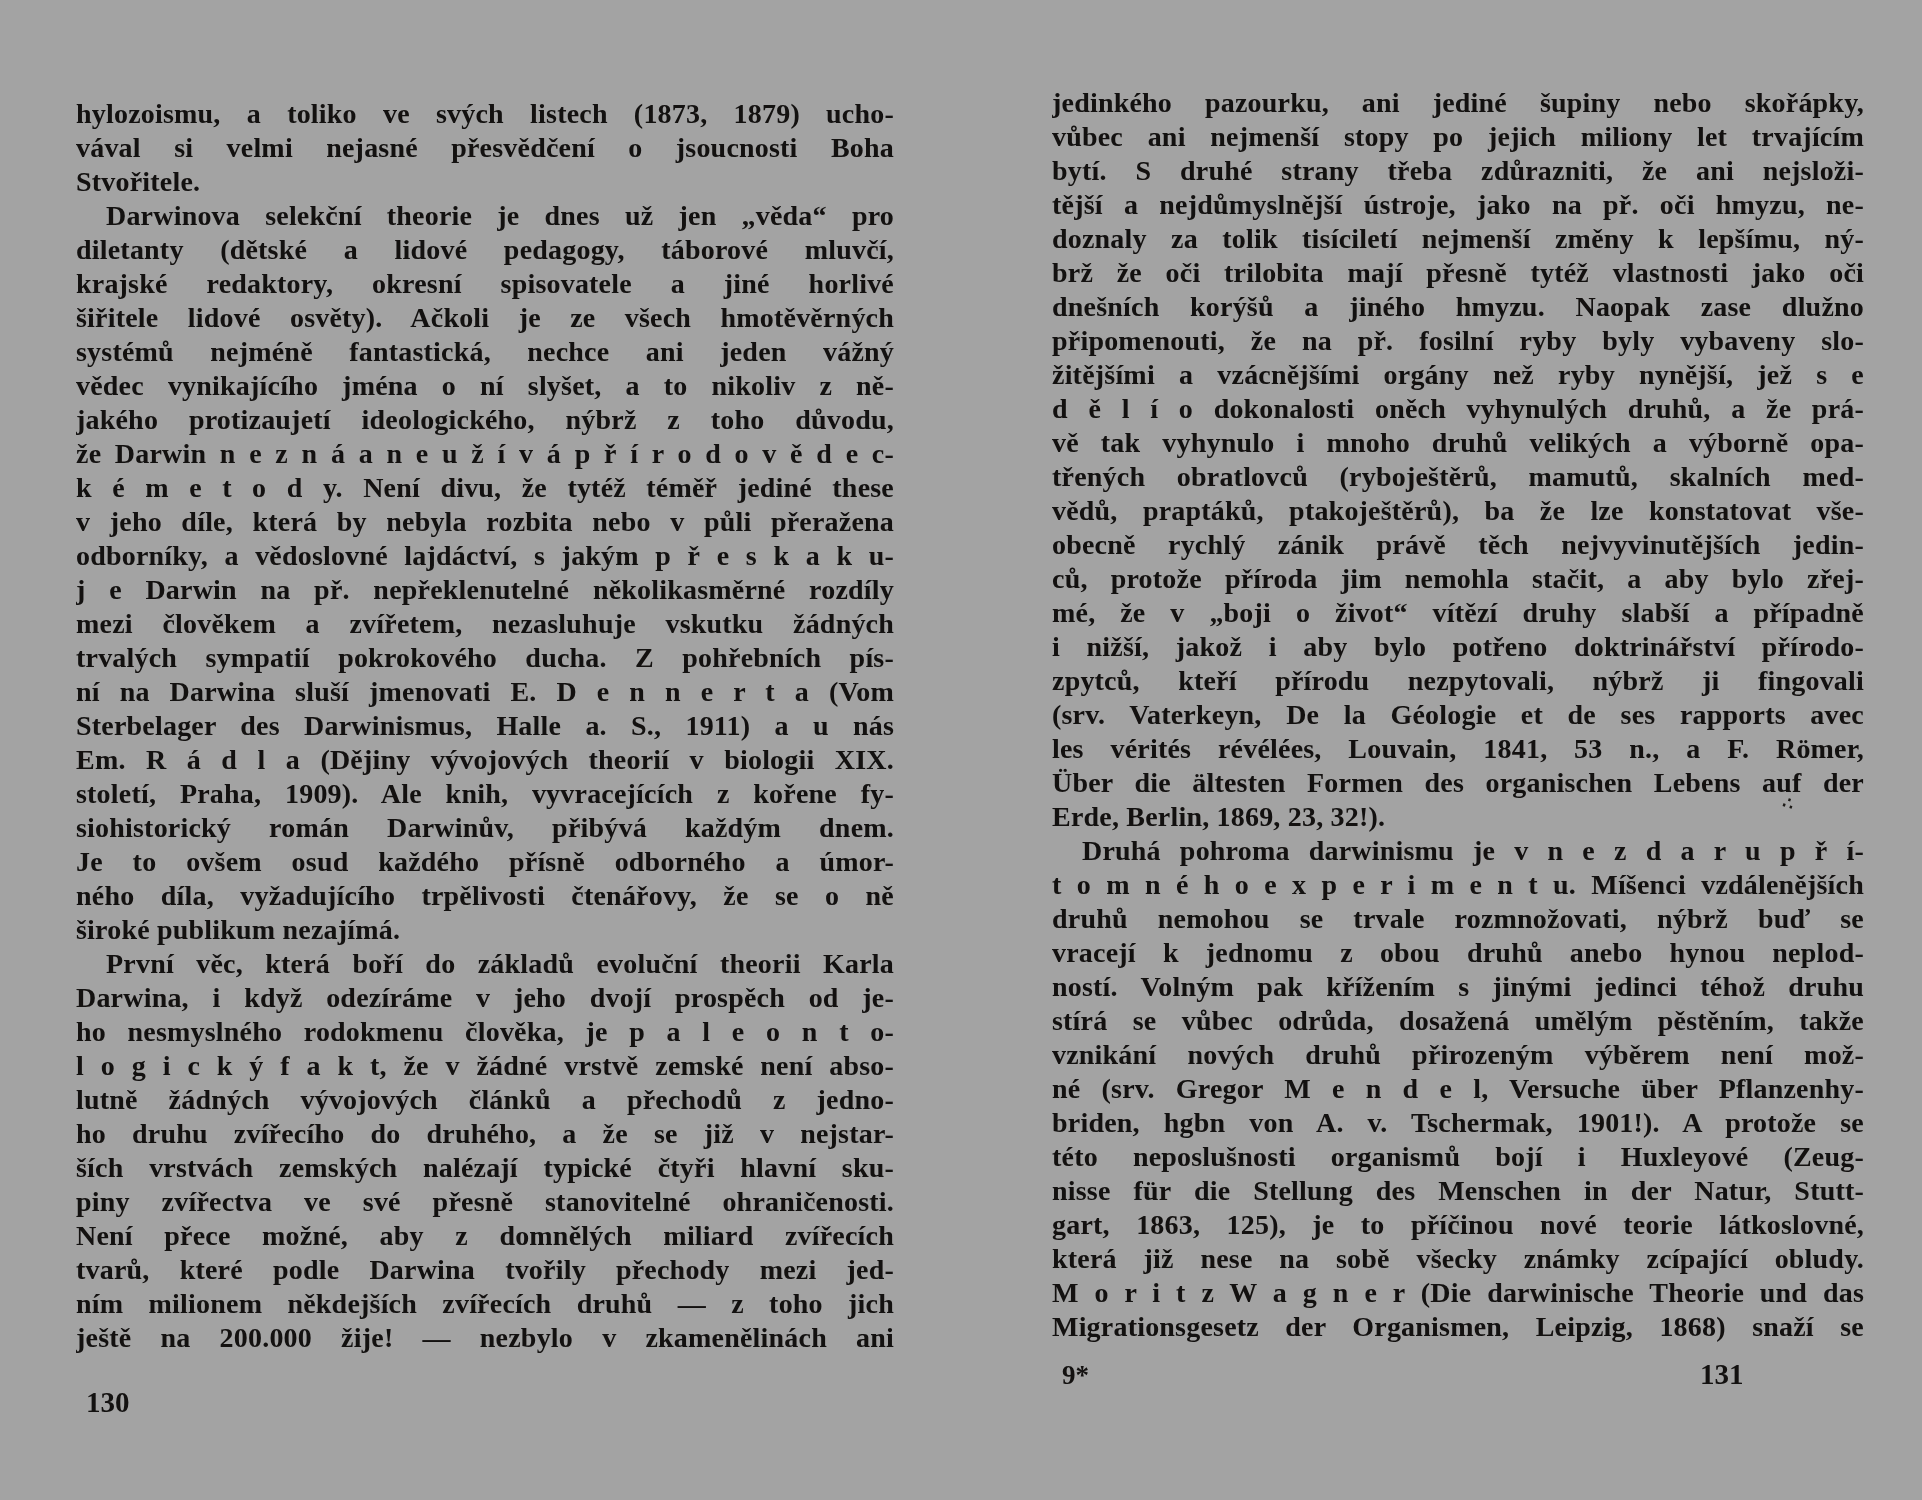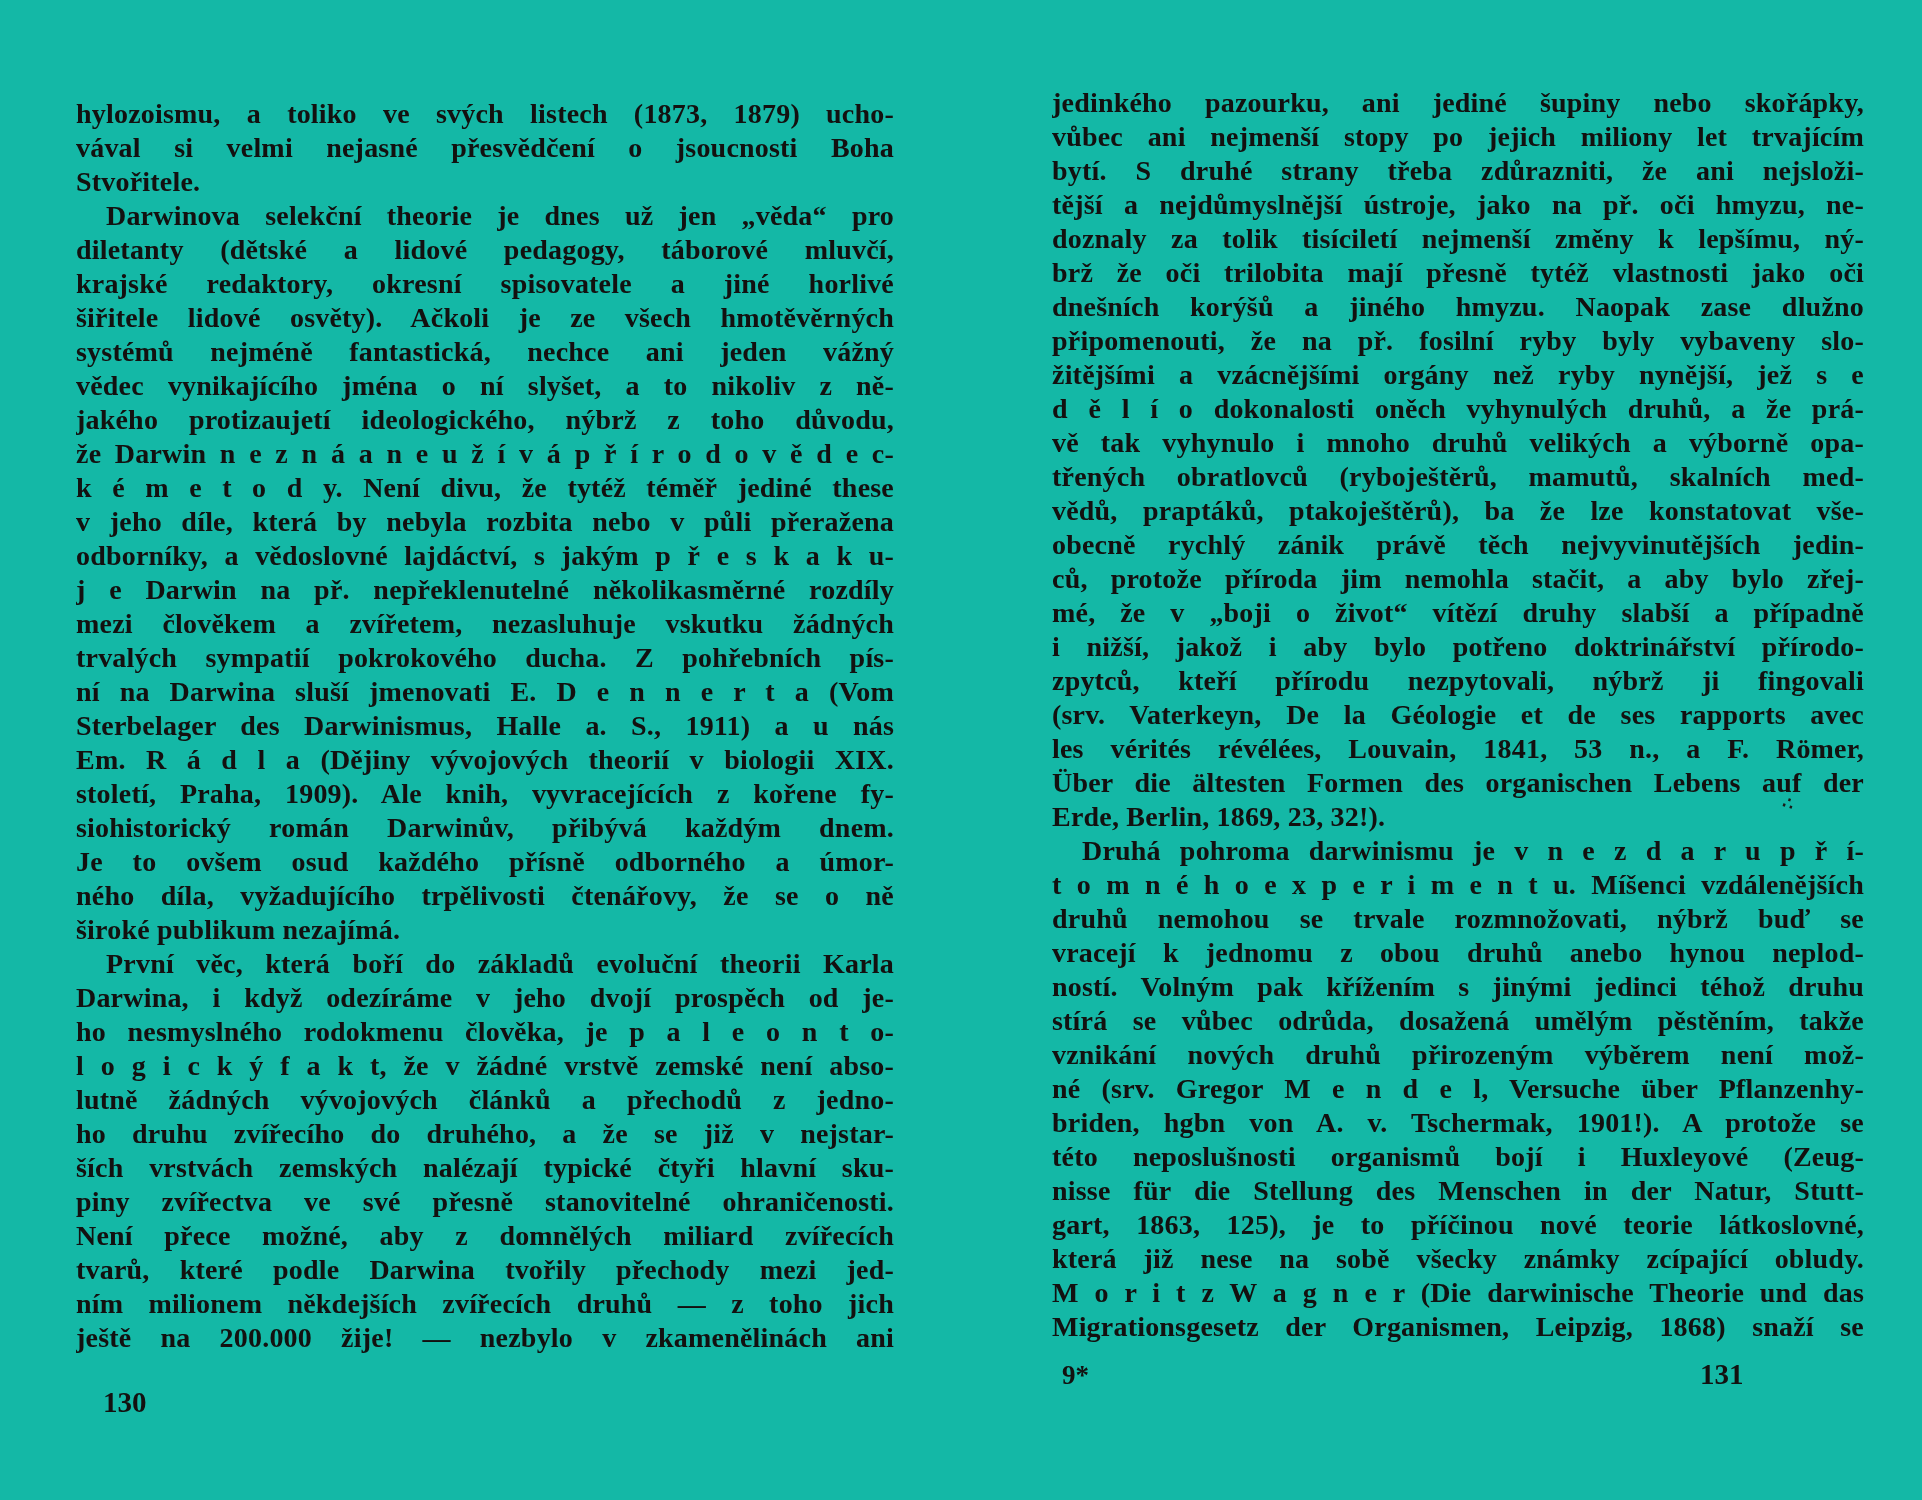--- a/index.html
+++ b/index.html
@@ -1,37 +1,37 @@
 <!DOCTYPE html>
 <html><head>
 <meta charset="utf-8">
 <style>
   html,body{margin:0;padding:0;background:#ffffff;}
   .spread{
     position:relative;
     width:1922px;height:1500px;
-    background:#14b8a6;
+    background:#a3a3a3;
     font-family:"Liberation Serif", serif;
     color:#131110;
     overflow:hidden;
   }
   .textblock{
     position:absolute;
     font-size:28px;
     line-height:34px;
     font-weight:700;
     letter-spacing:0.2px;
   }
   .tb-left{left:76px;top:97px;width:818px;}
   .tb-right{left:1052px;top:86px;width:812px;}
   .line{height:34px;overflow:hidden;text-align:left;}
   .line.j{text-align:justify;text-align-last:justify;}
   .line.indent{text-indent:30px;}
   .footer{position:absolute;font-size:29px;font-weight:700;color:#131110;}
-  .pn-left{left:103px;top:1386px;}
+  .pn-left{left:86px;top:1386px;}
   .sig-mark{left:1062px;top:1360px;font-size:27px;}
   .pn-right{left:1700px;top:1358px;width:156px;text-align:left;}
   .ink-mark{
     position:absolute;left:1783px;top:793px;
     font-size:17px;font-weight:700;color:#1b1916;
     transform:rotate(18deg);
   }
 </style>
 </head>
 <body>

